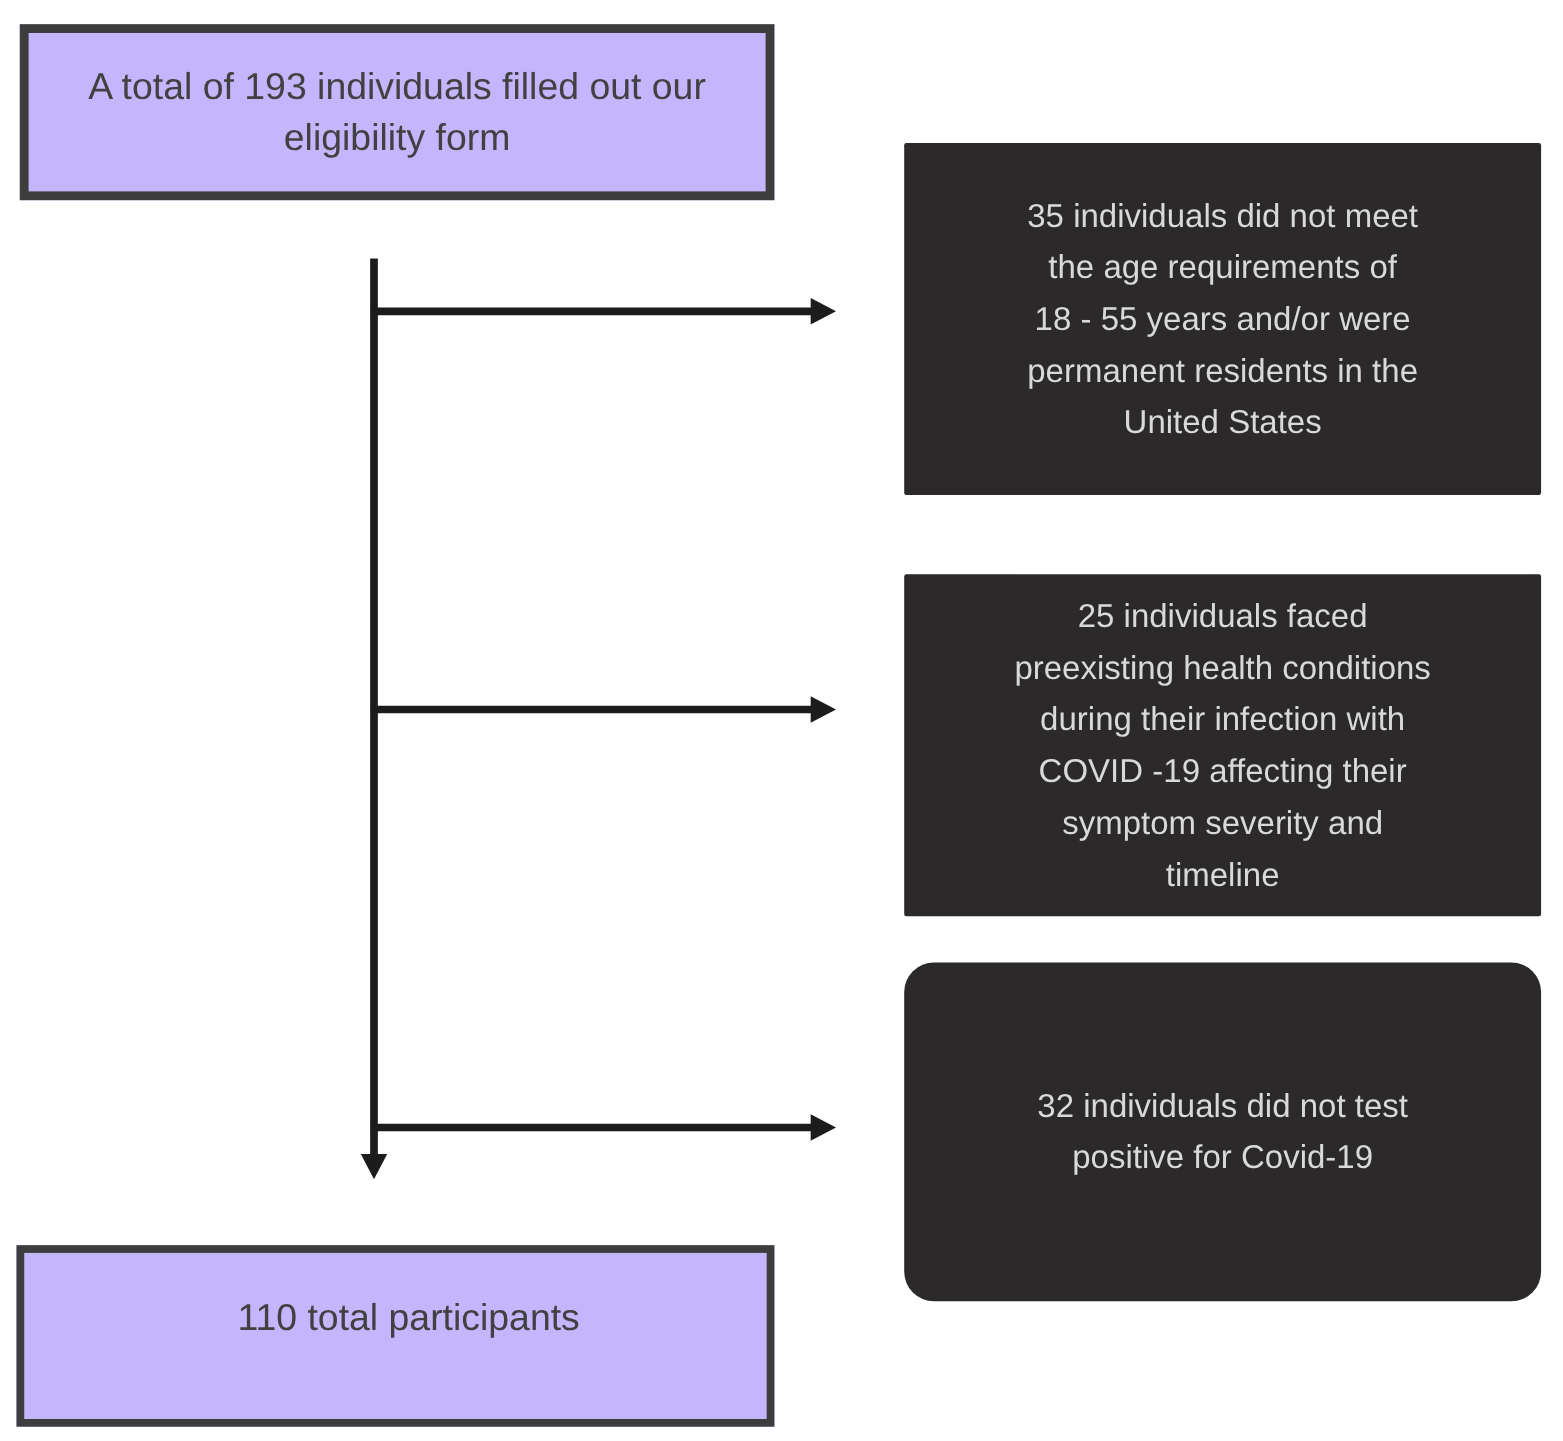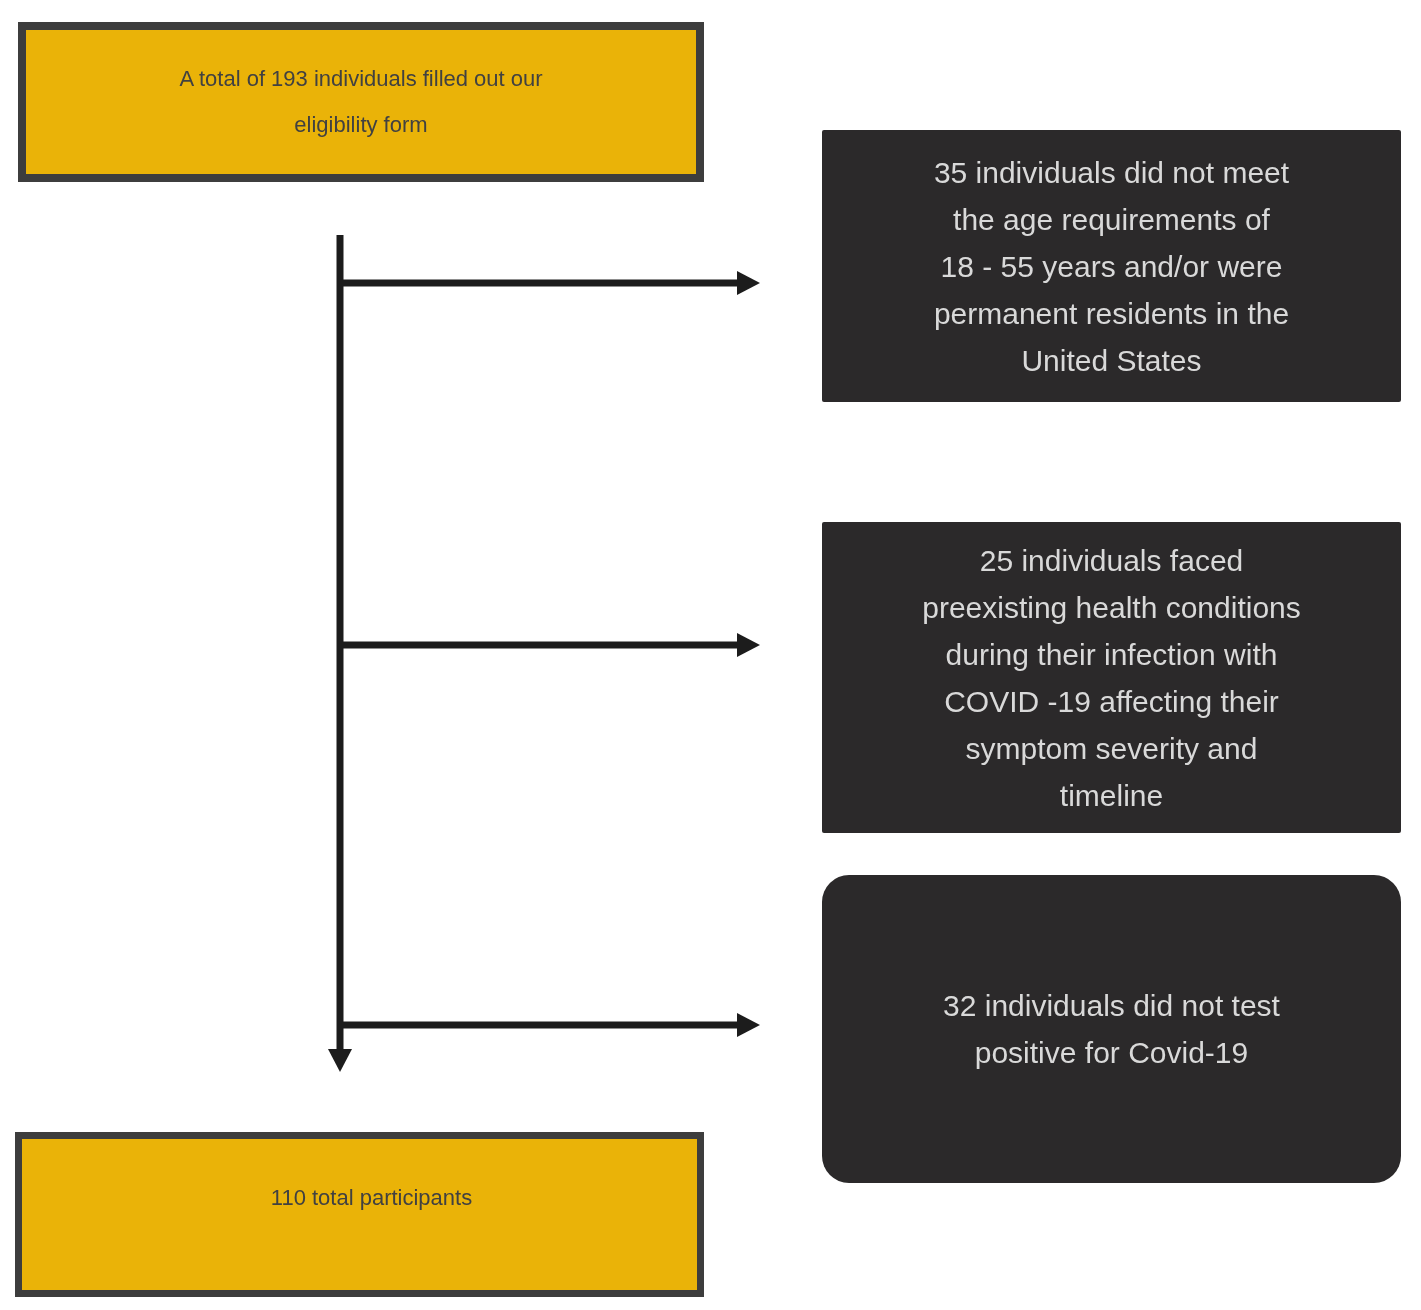--- a/index.html
+++ b/index.html
@@ -35,24 +35,24 @@
     align-items: center;
     justify-content: center;
     text-align: center;
   }
 
   .box p {
     white-space: pre-line;   
   }
 
   .light-box {
-    background: #eab308;
+    background: #c4b5fd;
     border: 8px solid var(--box-border);
     color: var(--light-box-text);
-    font-size: 22px;
+    font-size: 34px;
     line-height: 46px;
   }
 
   .top-box {
     left: 18px; top: 22px;
     width: 686px; height: 160px;
   }
 
   .bottom-box {
     left: 15px; top: 1132px;
@@ -66,21 +66,21 @@
   .dark-box {
     left: 822px;
     width: 579px;
     background: var(--dark-box-bg);
     color: var(--dark-box-text);
     font-size: 30px;
     line-height: 47px;
     border-radius: 2px;
   }
 
-  .dark-box-1 { top: 130px; height: 272px; }
+  .dark-box-1 { top: 130px; height: 320px; }
   .dark-box-2 { top: 522px; height: 311px; }
   .dark-box-3 { top: 875px; height: 308px; border-radius: 27px; }
 </style>
 </head>
 <body>
 
 <div class="canvas">
 
   <svg class="connectors" viewBox="0 0 1421 1310" xmlns="http://www.w3.org/2000/svg" aria-hidden="true">
     <defs>

